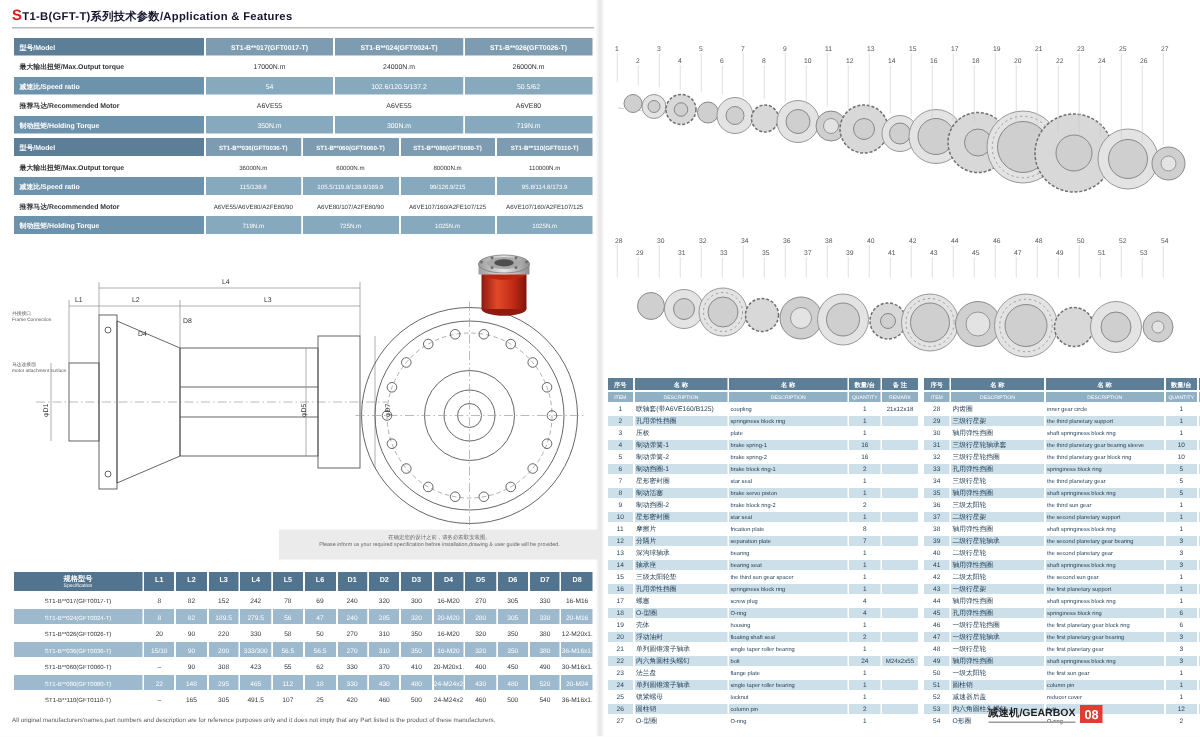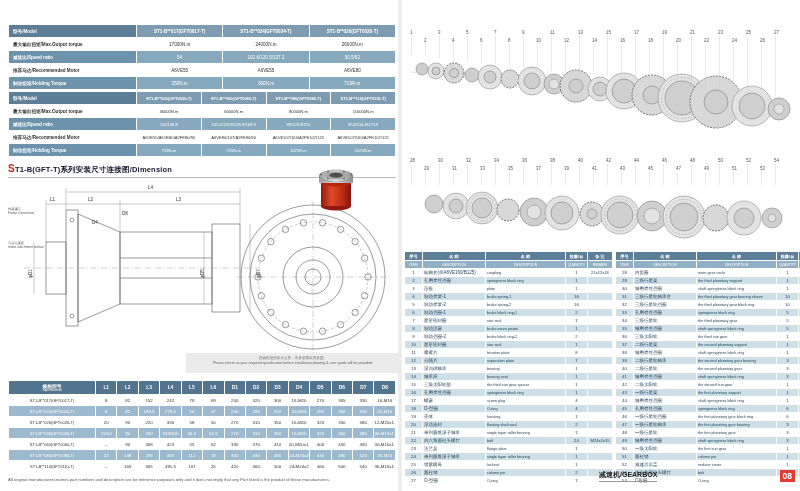--- a/index.html
+++ b/index.html
@@ -58,39 +58,40 @@
   .parts td{border:1px solid #fff;padding:0 1px;height:7px;overflow:hidden;white-space:nowrap;color:#1d3b52;}
   .parts tr.h1 td{background:#5c7e97;color:#fff;font-size:4.2px;font-weight:bold;text-align:center;height:8px;}
   .parts tr.h2 td{background:#92b0c4;color:#fff;font-size:3.4px;text-align:center;height:7px;}
   .parts tr.a td{background:#cddfe9;}
   .parts td:nth-child(1){width:15px;text-align:center;font-size:4.4px;}
   .parts td:nth-child(2){width:60px;font-size:4.5px;}
   .parts td:nth-child(3){width:77px;font-size:3.8px;}
   .parts td:nth-child(4){width:19px;text-align:center;font-size:4.3px;}
   .parts td:nth-child(5){width:22px;text-align:center;font-size:4.1px;}
 
-  .pfooter{position:absolute;top:470px;right:0;width:200px;display:flex;align-items:center;justify-content:space-between;}
+  .pfooter{position:absolute;top:470px;right:0;width:200px;display:flex;align-items:center;justify-content:center;}
   .pfooter .flabel{font-size:7px;font-weight:bold;color:#222;margin:0 3px 0 4px;border-bottom:1px solid #999;padding-bottom:1px;}
   .pfooter .badge{background:#e03c31;color:#fff;font-size:8.5px;font-weight:bold;padding:1px 3px;}
 
   svg text.co{font-size:4.5px;fill:#555;}
   .g1{fill:#e3e3e3;stroke:#8e8e8e;stroke-width:.6;}
   .g2{fill:#cfcfcf;stroke:#7f7f7f;stroke-width:.6;}
   .gear{fill:#d8d8d8;stroke:#6f6f6f;stroke-width:1;stroke-dasharray:2 1.2;}
   .ln{stroke:#555;stroke-width:.6;fill:none;}
   .dimln{stroke:#888;stroke-width:.45;fill:none;}
   .ctr{stroke:#999;stroke-width:.45;stroke-dasharray:6 2 1 2;fill:none;}
 </style>
 </head>
 <body>
 
 <div class="sheet">
   <div class="gutter"></div>
 
   <div class="page" id="pgL">
+    <h2 class="sec" style="top:5px"><span class="red">S</span><span>T1-B(GFT-T)系列技术参数/Application &amp; Features</span></h2>
 
     <table class="spec" id="spec0" style="top:24px">
         <tbody>
           <tr class="hdr">
             <td class="lbl">型号/Model</td>
             <td>ST1-B**017(GFT0017-T)</td>
             <td>ST1-B**024(GFT0024-T)</td>
             <td>ST1-B**026(GFT0026-T)</td>
           </tr>
           <tr class="">
@@ -152,21 +153,20 @@
           <tr class="blue">
             <td class="lbl">制动扭矩/Holding Torque</td>
             <td>719N.m</td>
             <td>725N.m</td>
             <td>1025N.m</td>
             <td>1025N.m</td>
           </tr>
         </tbody>
       </table>
 
-    <h2 class="sec" style="top:163px"><span class="red">S</span><span>T1-B(GFT-T)系列安装尺寸连接图/Dimension</span></h2>
 
     <div class="drawarea">
       <svg width="388" height="175" viewBox="0 0 388 175">
 
         <line class="ctr" x1="16" y1="88" x2="250" y2="88"></line>
         <rect class="ln" x="38" y="62" width="20" height="52"></rect>
         <rect class="ln" x="58" y="30" width="12" height="116"></rect>
         <path class="ln" d="M70,34 L112,52 L112,124 L70,142 Z"></path>
         <rect class="ln" x="112" y="52" width="92" height="72"></rect>
         <rect class="ln" x="204" y="44" width="28" height="88"></rect>

